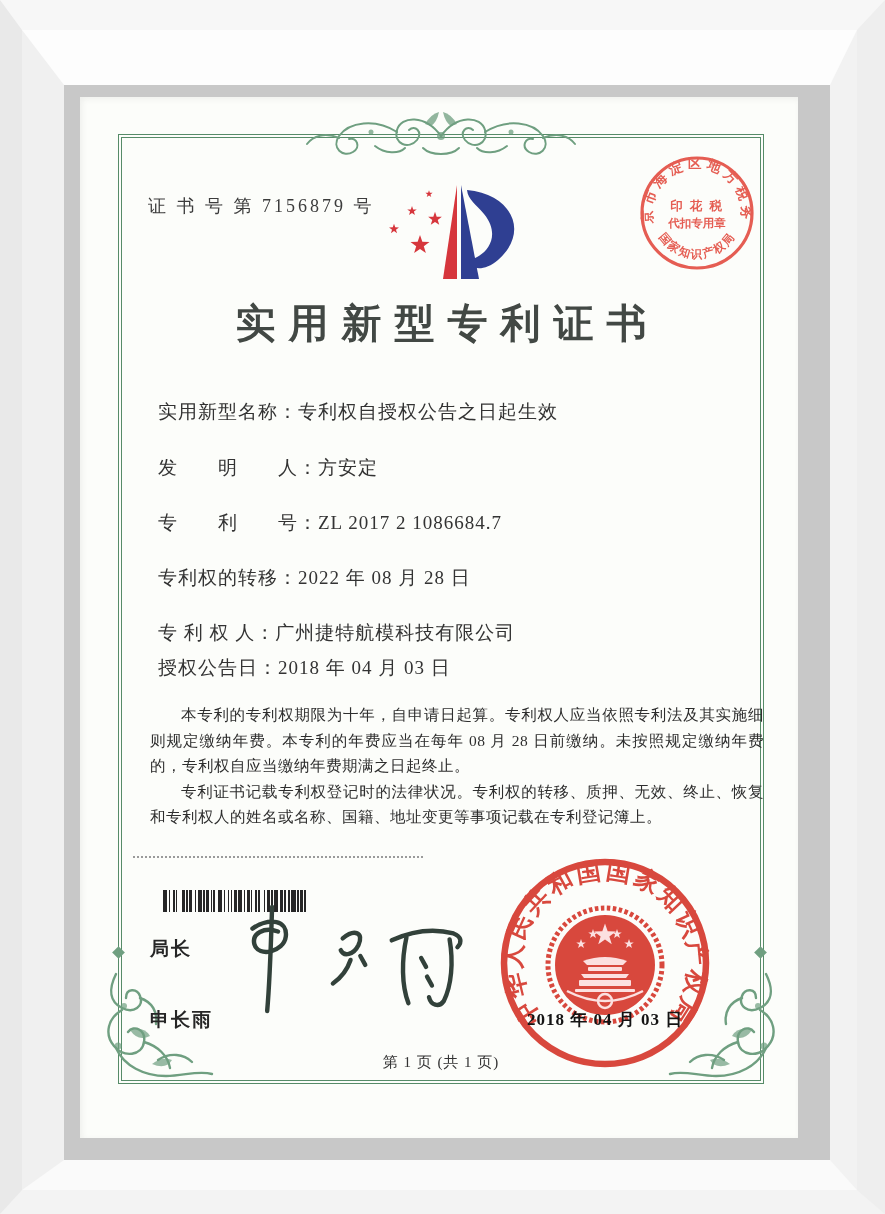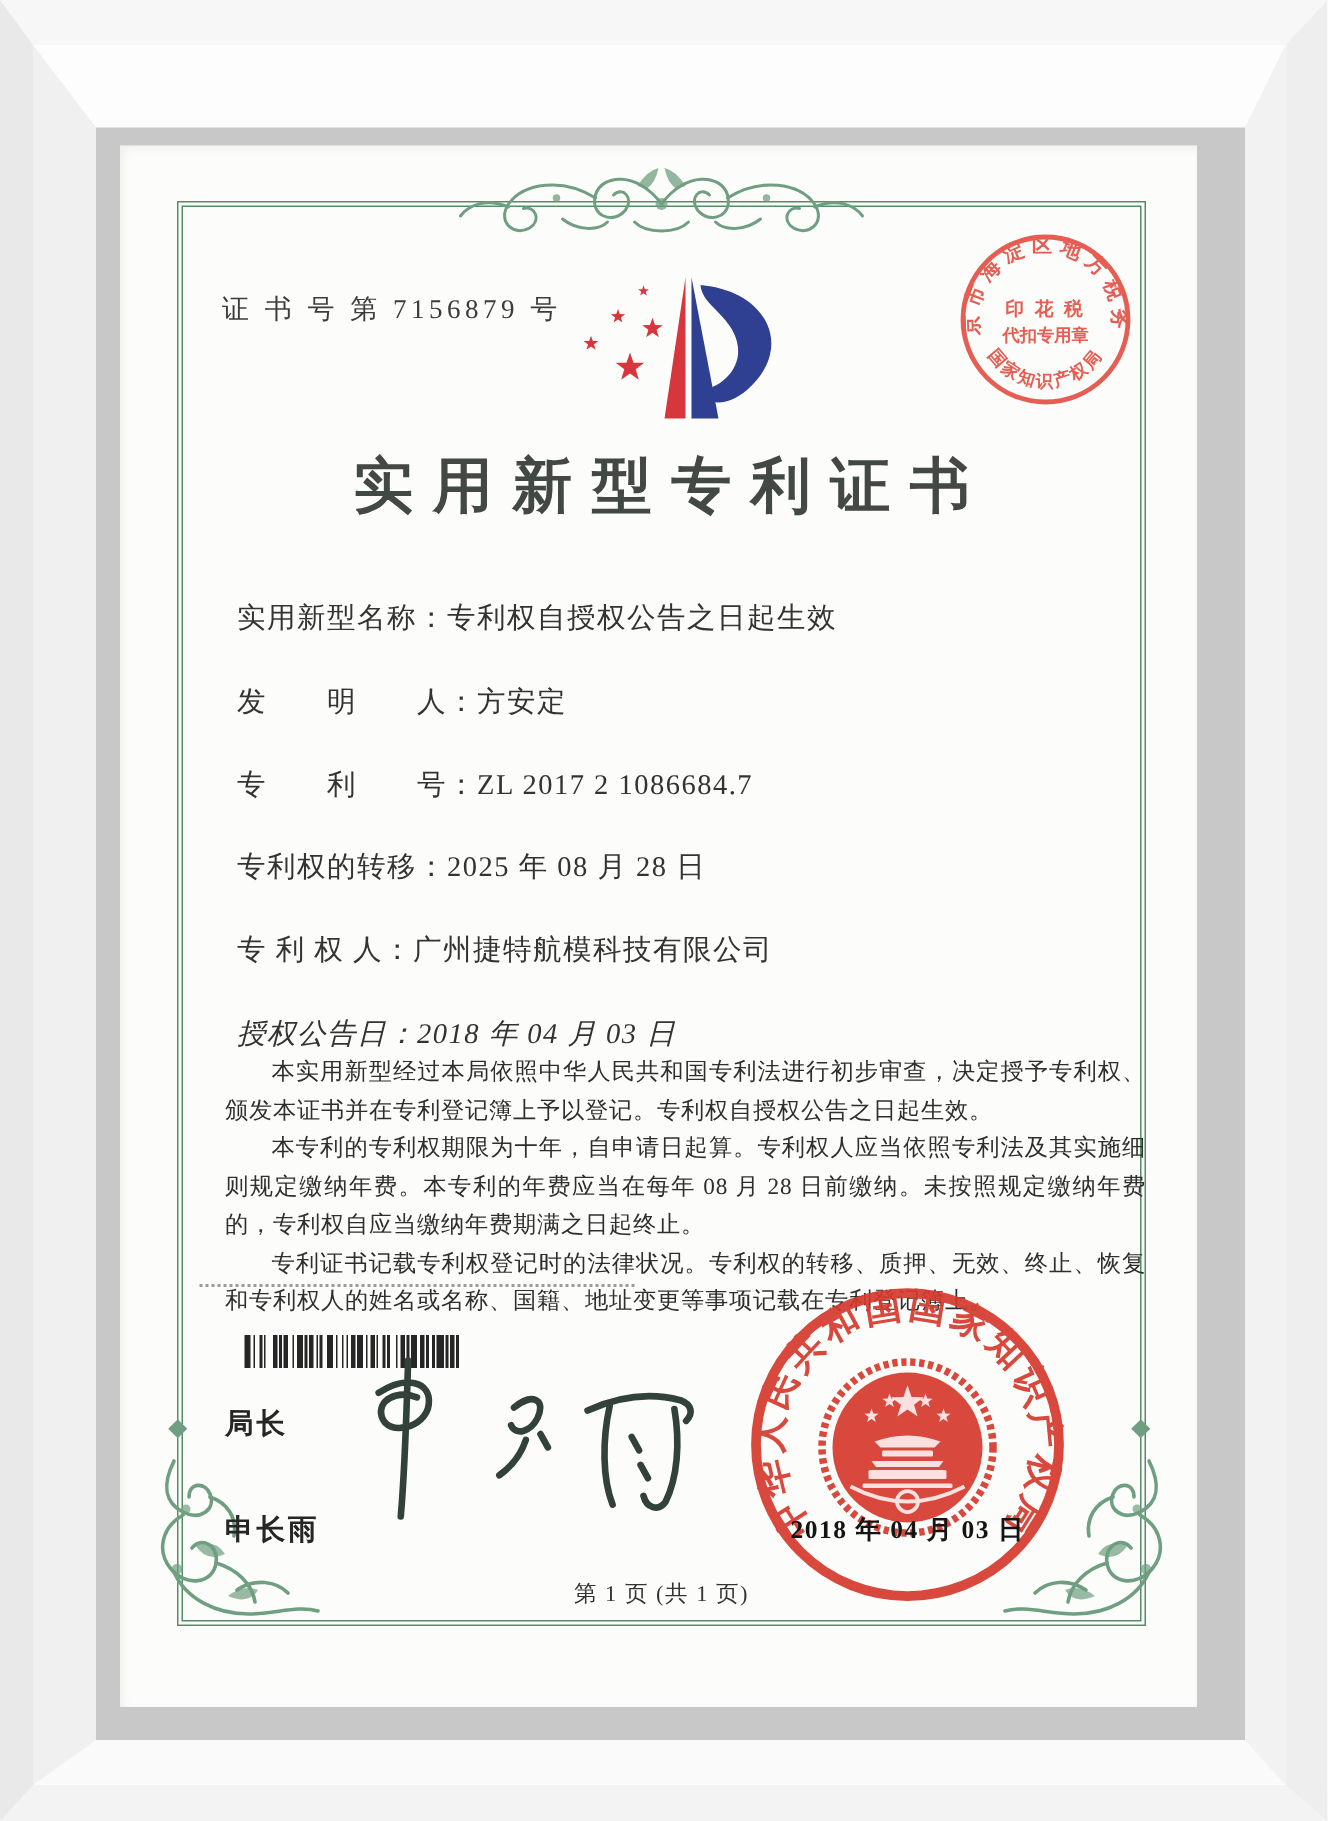--- a/index.html
+++ b/index.html
@@ -204,31 +204,30 @@
 <div class="row" style="top:399px;">
   <span>实用新型名称：</span><span>专利权自授权公告之日起生效</span>
 </div>
 <div class="row" style="top:455px;">
   <span>发　　明　　人：</span><span>方安定</span>
 </div>
 <div class="row" style="top:510px;">
   <span>专　　利　　号：</span><span>ZL 2017 2 1086684.7</span>
 </div>
 <div class="row" style="top:565px;">
-  <span>专利权的转移：</span><span>2025 年 08 月 28 日</span>
+  <span>专利权的转移：</span><span>2022 年 08 月 28 日</span>
 </div>
 <div class="row" style="top:620px;">
   <span>专 利 权 人：</span><span>广州捷特航模科技有限公司</span>
 </div>
-<div class="row" style="top:676px;font-style:italic;">
+<div class="row" style="top:655px;">
   <span>授权公告日：</span><span>2018 年 04 月 03 日</span>
 </div>
 
 <div class="paras">
-  <p>本实用新型经过本局依照中华人民共和国专利法进行初步审查，决定授予专利权、颁发本证书并在专利登记簿上予以登记。专利权自授权公告之日起生效。</p>
   <p>本专利的专利权期限为十年，自申请日起算。专利权人应当依照专利法及其实施细则规定缴纳年费。本专利的年费应当在每年 08 月 28 日前缴纳。未按照规定缴纳年费的，专利权自应当缴纳年费期满之日起终止。</p>
   <p>专利证书记载专利权登记时的法律状况。专利权的转移、质押、无效、终止、恢复和专利权人的姓名或名称、国籍、地址变更等事项记载在专利登记簿上。</p>
 </div>
 
 <div class="dotline"></div>
 <div class="barcode" id="barcode">
     <i style="width: 4.35px; background: rgb(38, 38, 38);"></i>
     <i style="width: 1.45px; background: transparent;"></i>
     <i style="width: 1.45px; background: rgb(38, 38, 38);"></i>
     <i style="width: 2.9px; background: transparent;"></i>

